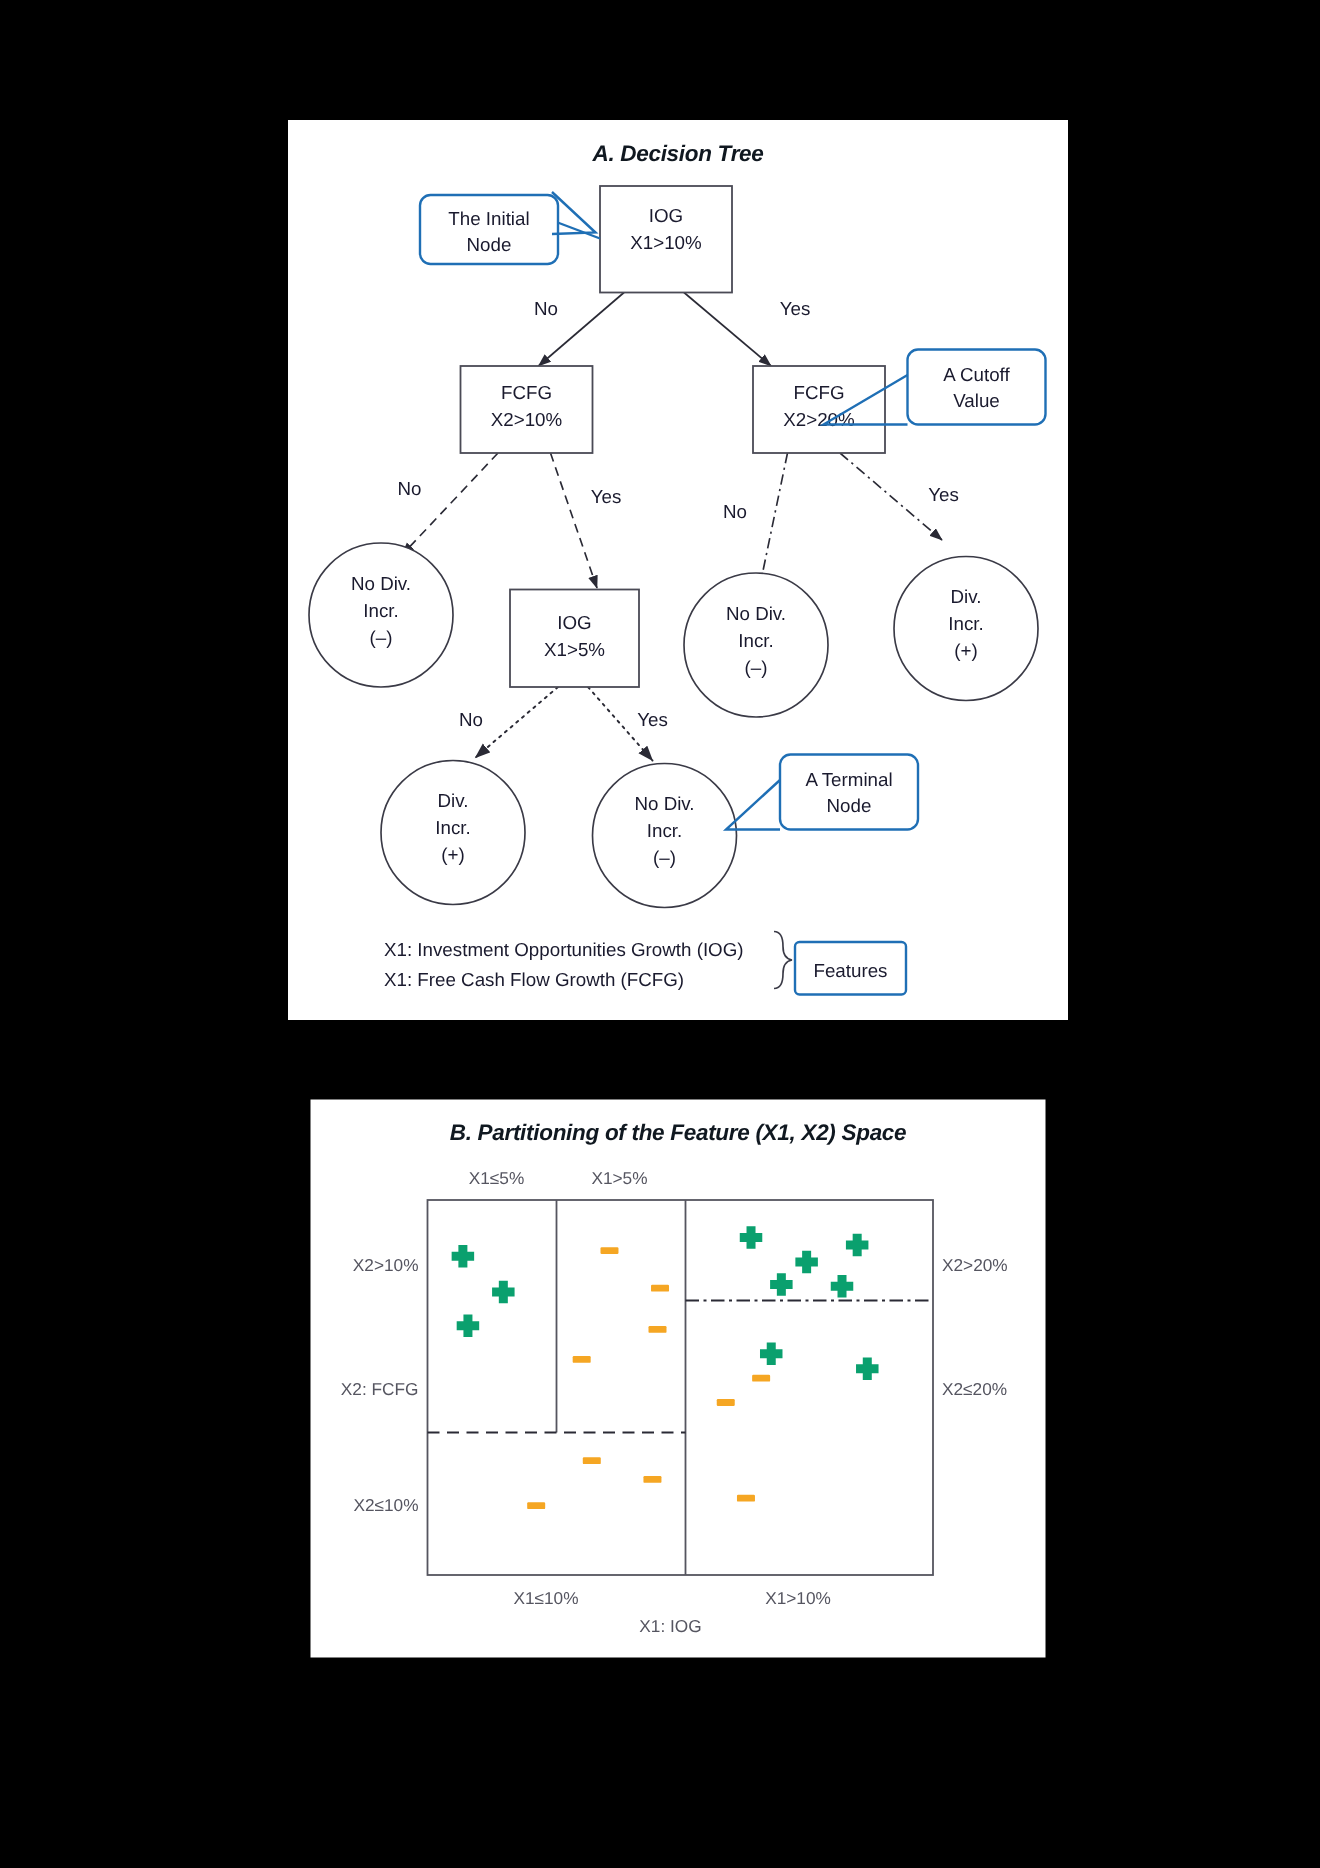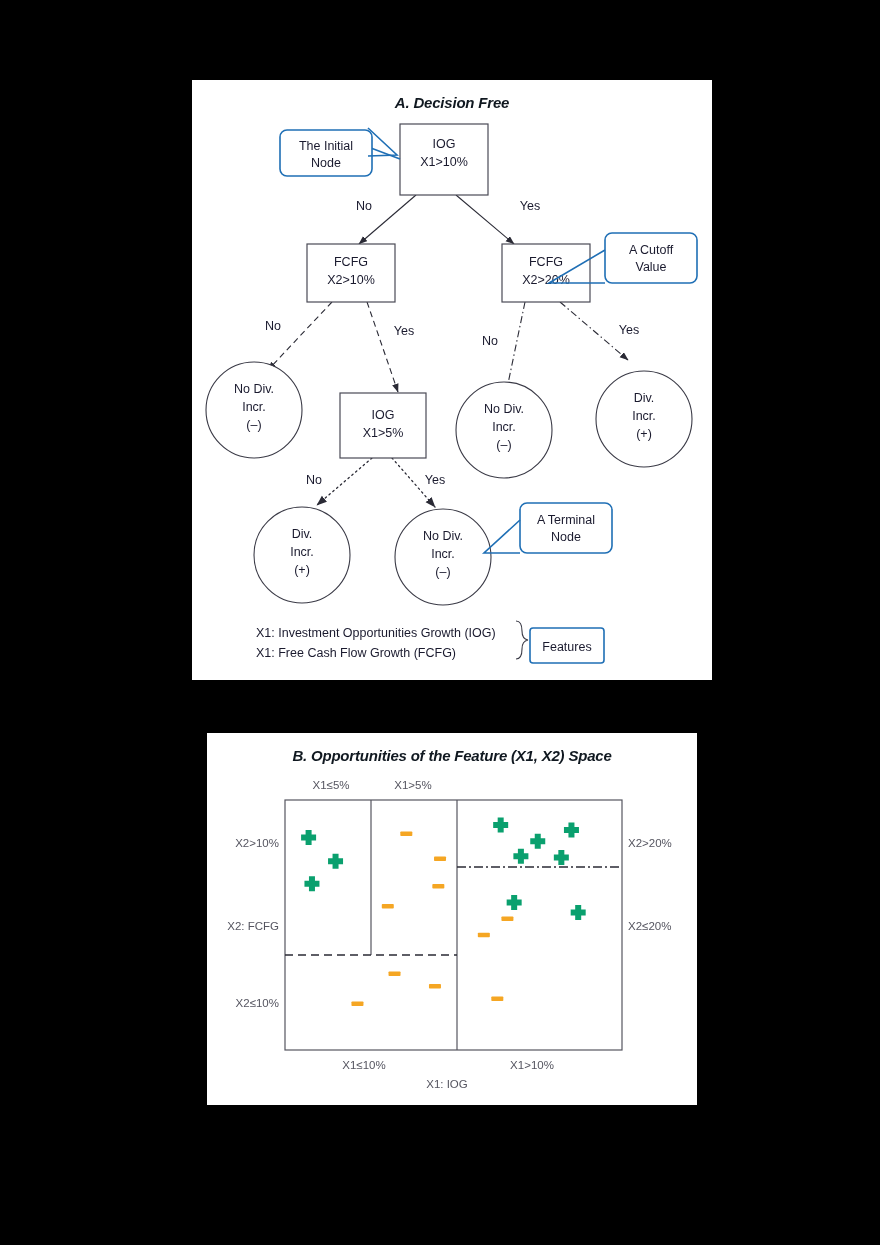--- a/index.html
+++ b/index.html
@@ -53,21 +53,21 @@
   .plotBox{fill:none;stroke:#55555f;stroke-width:1.2;}
   .divSolid{fill:none;stroke:#55555f;stroke-width:1.2;}
   .divDash{fill:none;stroke:#2a2a35;stroke-width:1.3;stroke-dasharray:8 5;}
   .divDashDot{fill:none;stroke:#2a2a35;stroke-width:1.3;stroke-dasharray:9 3 2 3;}
   .brace{fill:none;stroke:#3a3a46;stroke-width:1.1;}
 </style>
 </head>
 <body>
 
 <div id="panelA">
-  <div class="ttl" style="top:14px;">A. Decision Free</div>
+  <div class="ttl" style="top:14px;">A. Decision Tree</div>
 
   <svg width="520" height="600" viewBox="0 0 520 600">
     <defs>
       <marker id="ah" markerWidth="9" markerHeight="9" refX="7.5" refY="3" orient="auto">
         <path d="M0,0 L8,3 L0,6 z" fill="#2a2a35"></path>
       </marker>
       <marker id="ahb" markerWidth="9" markerHeight="9" refX="7.5" refY="3" orient="auto">
         <path d="M0,0 L8,3 L0,6 z" fill="#1f6fb5"></path>
       </marker>
     </defs>
@@ -156,21 +156,21 @@
 
     <text class="featTxt" x="64" y="557">X1: Investment Opportunities Growth (IOG)</text>
     <text class="featTxt" x="64" y="577">X1: Free Cash Flow Growth (FCFG)</text>
     <path class="brace" d="M324,541 q6,0 6,10 q0,8 6,9 q-6,1 -6,9 q0,10 -6,10"></path>
     <rect class="callout" x="338" y="548" width="74" height="35" rx="3"></rect>
     <text class="calloutTxt" x="375" y="571" text-anchor="middle">Features</text>
   </svg>
 </div>
 
 <div id="panelB">
-  <div class="ttl" style="top:14px;">B. Opportunities of the Feature (X1, X2) Space</div>
+  <div class="ttl" style="top:14px;">B. Partitioning of the Feature (X1, X2) Space</div>
 
   <svg width="490" height="372" viewBox="0 0 490 372">
 
     <rect class="plotBox" x="78" y="67" width="337" height="250"></rect>
 
     <line class="divSolid" x1="250" y1="67" x2="250" y2="317"></line>
 
     <line class="divSolid" x1="164" y1="67" x2="164" y2="222"></line>
 
     <line class="divDash" x1="78" y1="222" x2="250" y2="222"></line>

